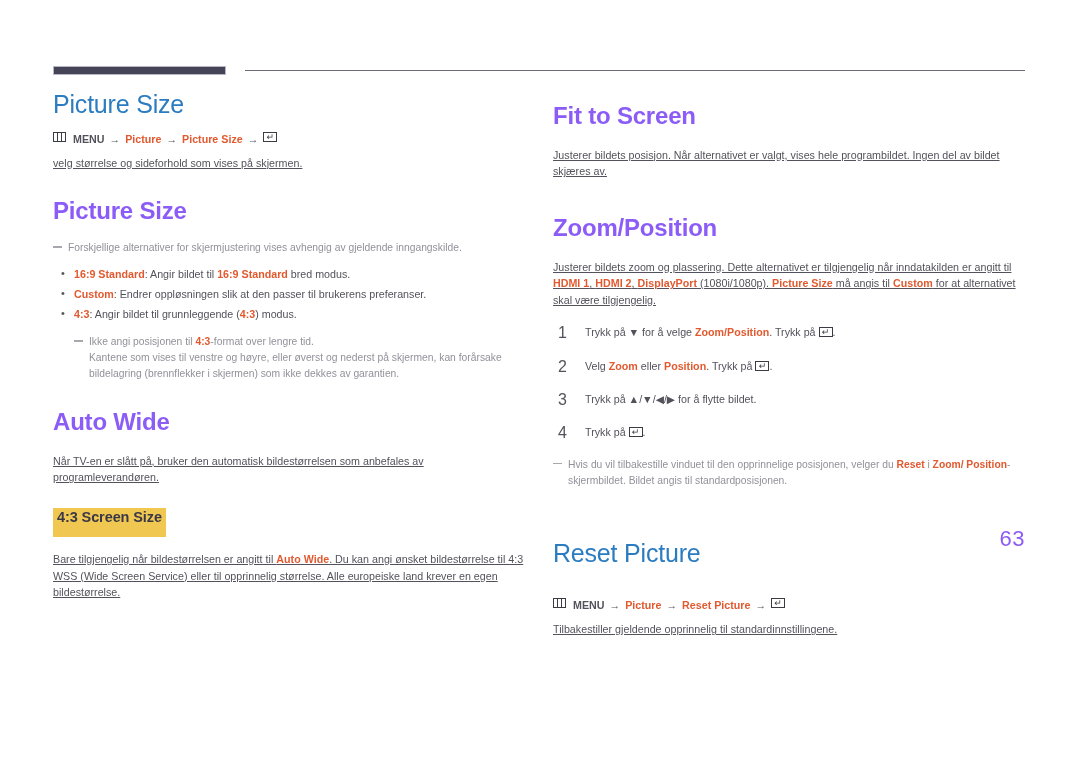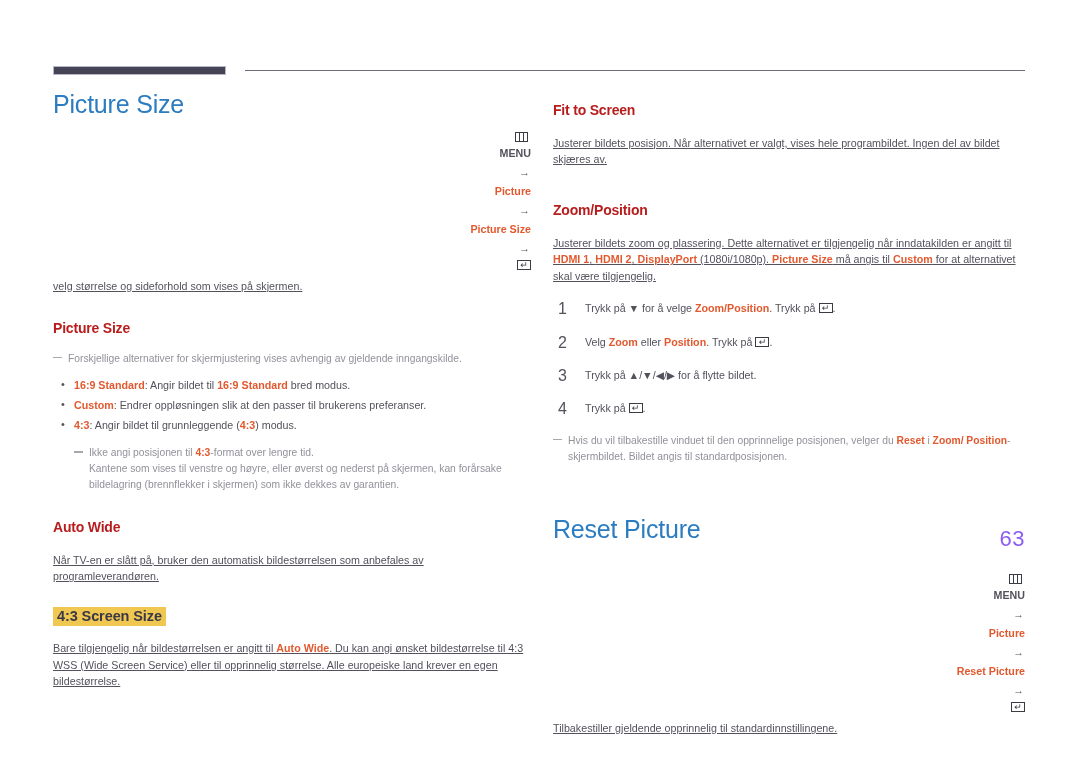--- a/index.html
+++ b/index.html
@@ -55,57 +55,56 @@
   
   h1.chapter {
     font-size: 25px;
     font-weight: 400;
     color: #2b7cc0;
     letter-spacing: -0.2px;
     line-height: 1.15;
     margin-bottom: 13px;
   }
   h2.section {
-    font-size: 14px;
+    font-size: 24px;
     font-weight: 700;
-    color: #b91c1c;
+    color: #8b5cf6;
     letter-spacing: -0.2px;
     line-height: 1.2;
   }
   h3.sub {
     font-size: 14.5px;
     font-weight: 700;
     color: #3a3847;
     letter-spacing: -0.1px;
   }
   h3.sub.hl {
     display: inline-block;
     background: #efc751;
-    padding: 1px 4px 2px 4px;
+    padding: 1px 4px 12px 4px;
   }
   p.body {
     font-size: 10.7px;
     line-height: 1.55;
     color: #53525c;
     letter-spacing: 0.01px;
     text-decoration: underline;
   }
   .orange { color: #e2592f; font-weight: 700; }
   .orange-l { color: #e2592f; }
 
   
   .menupath {
     font-size: 10.7px;
     color: #53525c;
     display: flex;
-    align-items: flex-end;
+    align-items: flex-start;
     gap: 4px;
     line-height: 1.4;
     flex-wrap: wrap;
-    flex-direction: column;
   }
   .menupath .word { font-weight: 700; }
   .menupath .arrow { color: #53525c; font-weight: 400; padding: 0 1px; }
 
   .icon-menu {
     display: inline-block;
     width: 13px;
     height: 10px;
     border: 1.3px solid #3b3b44;
     position: relative;

